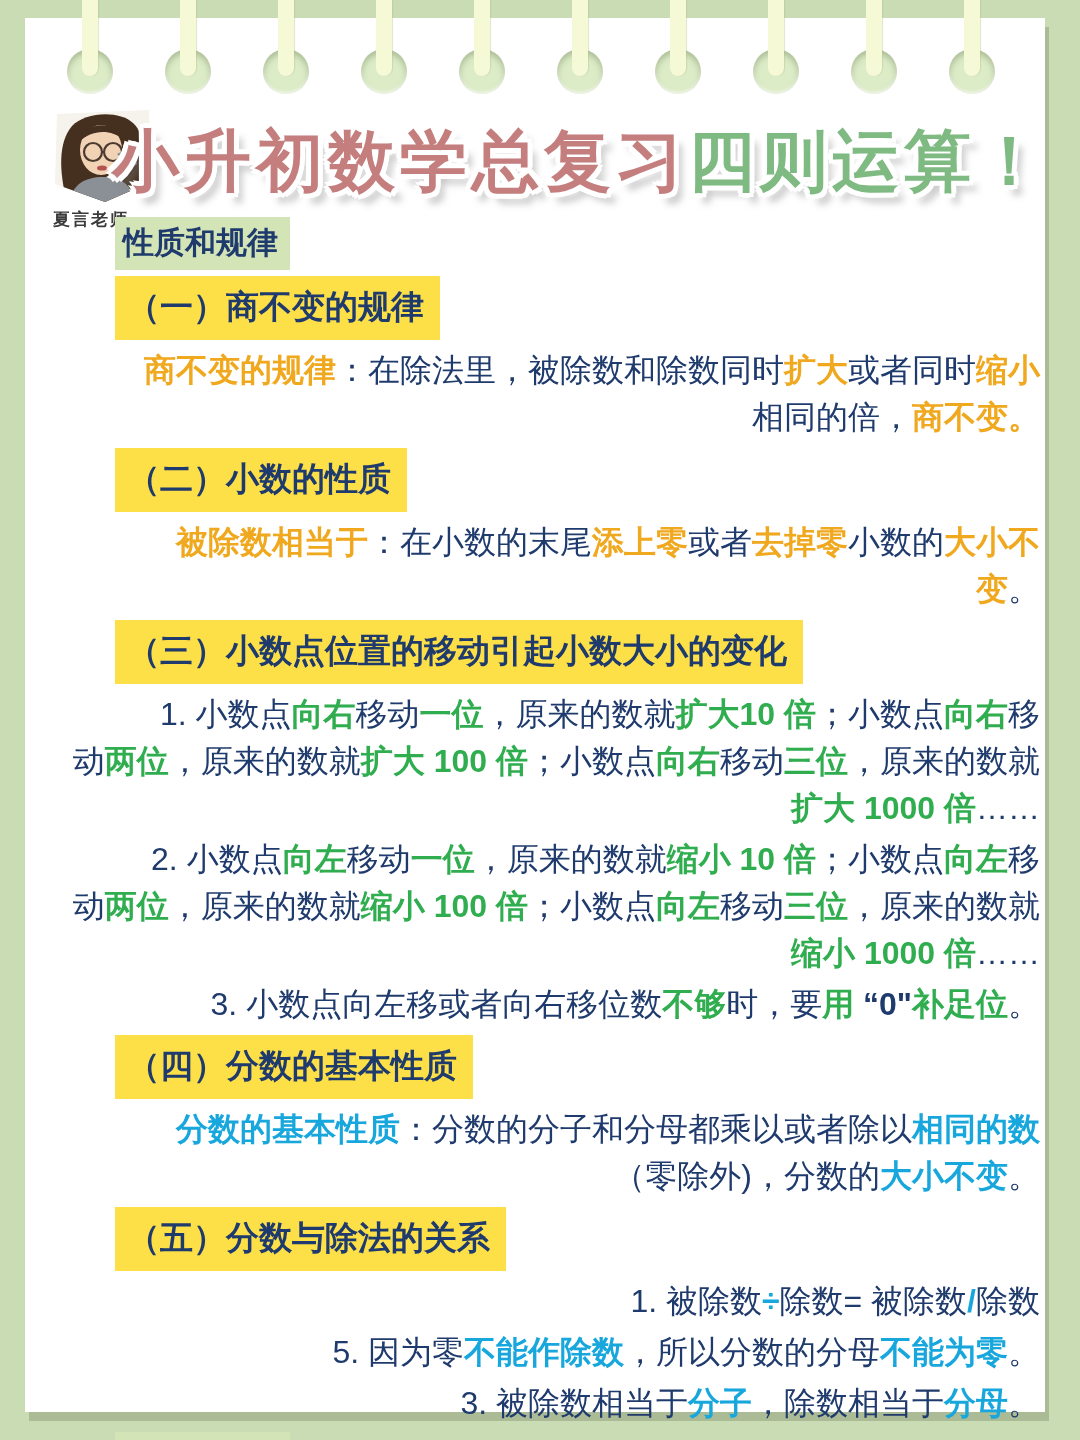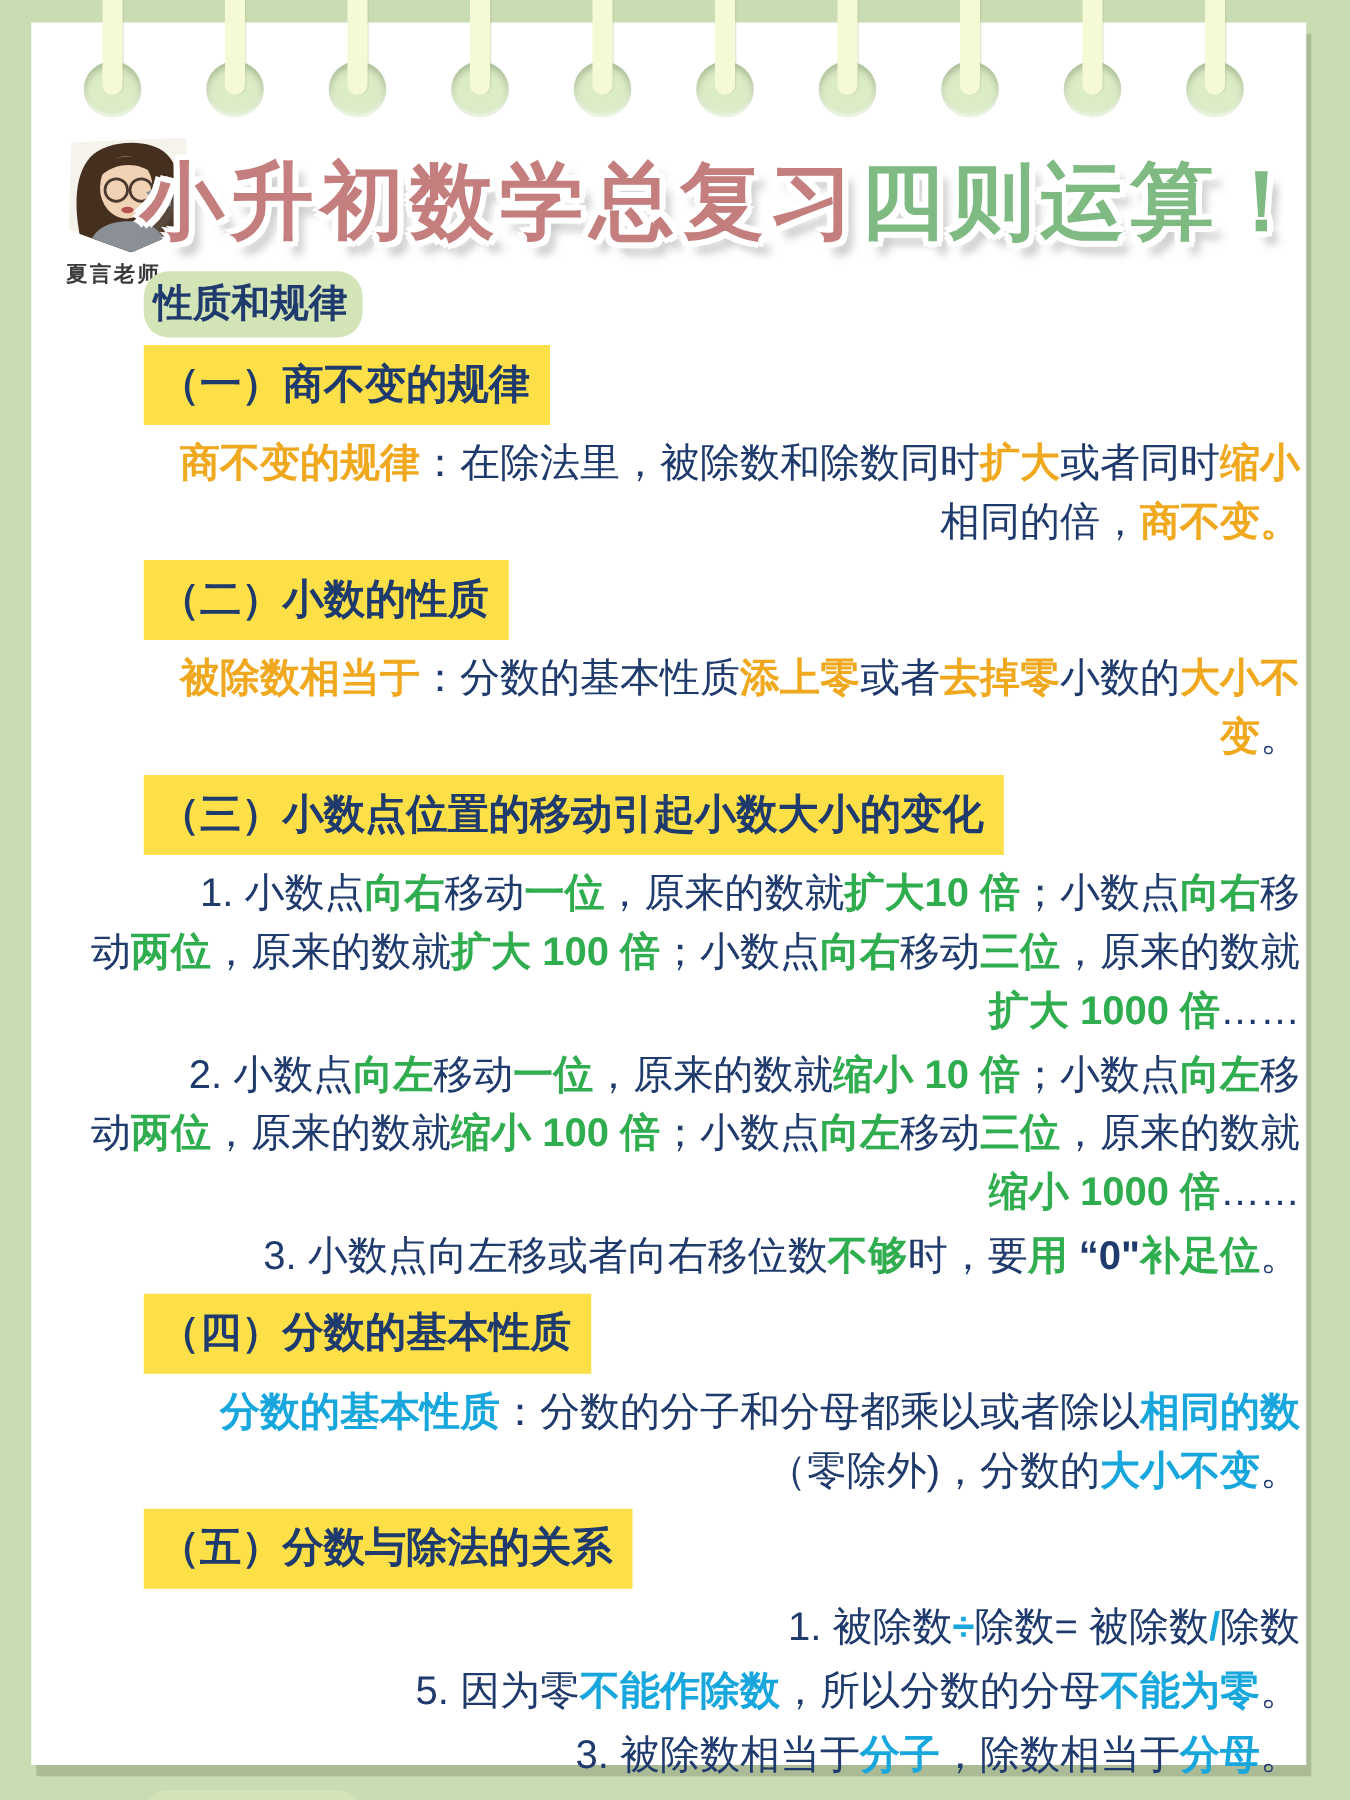--- a/index.html
+++ b/index.html
@@ -56,21 +56,21 @@
   .content {
     position: absolute; left: 60px; top: 216px; width: 980px;
     font-size: 32px; line-height: 47px; color: #1f3a6c;
   }
   .hwrap { line-height: normal; }
   .hgreen, .hpeach {
     display: inline-block; font-weight: bold; color: #1f3a6c;
   }
   .hgreen {
     background: #d3e4b6; font-size: 31px;
-    padding: 5px 12px 6px 8px; margin: 1px 0 3px 55px; border-radius: 20px;
+    padding: 5px 12px 6px 8px; margin: 1px 0 3px 55px;
   }
   .hpeach {
     background: #fde047; font-size: 33px;
     padding: 9px 16px 10px 12px; margin: 3px 0 5px 55px;
   }
   p { margin: 2px 0 4px; text-align: right; }
   p.para    { text-indent: 55px; }
   p.item    { text-indent: 85px; }
   .c-orange { color: #f0a81e; font-weight: bold; }
   .c-green  { color: #2fad4f; font-weight: bold; }
@@ -148,21 +148,21 @@
 
 <div class="title">
   <span class="t1">小升初数学总复习</span><span class="t2">四则运算！</span>
 </div>
 
 <div class="content">
     <div class="hwrap"><span class="hgreen">性质和规律</span></div>
     <div class="hwrap"><span class="hpeach">（一）商不变的规律</span></div>
     <p class="para"><span class="c-orange">商不变的规律</span><span>：在除法里，被除数和除数同时</span><span class="c-orange">扩大</span><span>或者同时</span><span class="c-orange">缩小</span><span>相同的倍，</span><span class="c-orange">商不变。</span></p>
     <div class="hwrap"><span class="hpeach">（二）小数的性质</span></div>
-    <p class="para"><span class="c-orange">被除数相当于</span><span>：分数的基本性质</span><span class="c-orange">添上零</span><span>或者</span><span class="c-orange">去掉零</span><span>小数的</span><span class="c-orange">大小不变</span><span>。</span></p>
+    <p class="para"><span class="c-orange">被除数相当于</span><span>：在小数的末尾</span><span class="c-orange">添上零</span><span>或者</span><span class="c-orange">去掉零</span><span>小数的</span><span class="c-orange">大小不变</span><span>。</span></p>
     <div class="hwrap"><span class="hpeach">（三）小数点位置的移动引起小数大小的变化</span></div>
     <p class="item"><span>1. 小数点</span><span class="c-green">向右</span><span>移动</span><span class="c-green">一位</span><span>，原来的数就</span><span class="c-green">扩大10 倍</span><span>；小数点</span><span class="c-green">向右</span><span>移动</span><span class="c-green">两位</span><span>，原来的数就</span><span class="c-green">扩大 100 倍</span><span>；小数点</span><span class="c-green">向右</span><span>移动</span><span class="c-green">三位</span><span>，原来的数就</span><span class="c-green">扩大 1000 倍</span><span>……</span></p>
     <p class="item"><span>2. 小数点</span><span class="c-green">向左</span><span>移动</span><span class="c-green">一位</span><span>，原来的数就</span><span class="c-green">缩小 10 倍</span><span>；小数点</span><span class="c-green">向左</span><span>移动</span><span class="c-green">两位</span><span>，原来的数就</span><span class="c-green">缩小 100 倍</span><span>；小数点</span><span class="c-green">向左</span><span>移动</span><span class="c-green">三位</span><span>，原来的数就</span><span class="c-green">缩小 1000 倍</span><span>……</span></p>
     <p class="item"><span>3. 小数点向左移或者向右移位数</span><span class="c-green">不够</span><span>时，要</span><span class="c-green">用</span><span class="c-navyb"> “0"</span><span class="c-green">补足位</span><span>。</span></p>
     <div class="hwrap"><span class="hpeach">（四）分数的基本性质</span></div>
     <p class="para"><span class="c-cyan">分数的基本性质</span><span>：分数的分子和分母都乘以或者除以</span><span class="c-cyan">相同的数</span><span>（零除外)，分数的</span><span class="c-cyan">大小不变</span><span>。</span></p>
     <div class="hwrap"><span class="hpeach">（五）分数与除法的关系</span></div>
     <p class="item"><span>1. 被除数</span><span class="c-cyan">÷</span><span>除数= 被除数</span><span class="c-cyan">/</span><span>除数</span></p>
     <p class="item"><span>5. 因为零</span><span class="c-cyan">不能作除数</span><span>，所以分数的分母</span><span class="c-cyan">不能为零</span><span>。</span></p>
     <p class="item"><span>3. 被除数相当于</span><span class="c-cyan">分子</span><span>，除数相当于</span><span class="c-cyan">分母</span><span>。</span></p>

